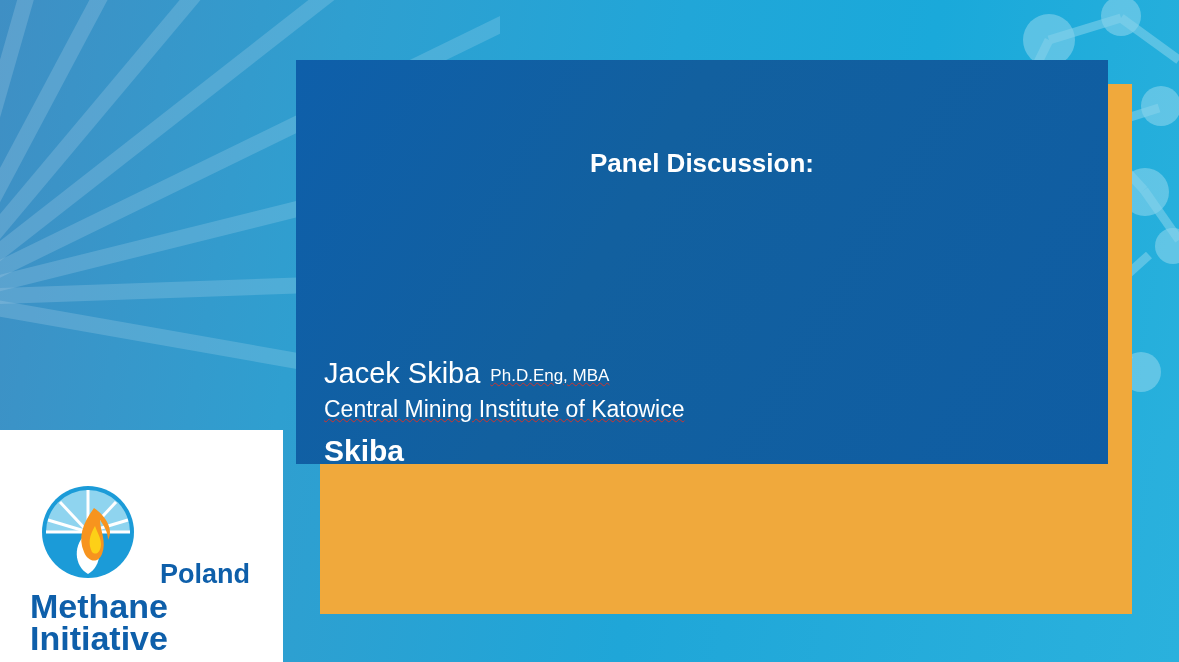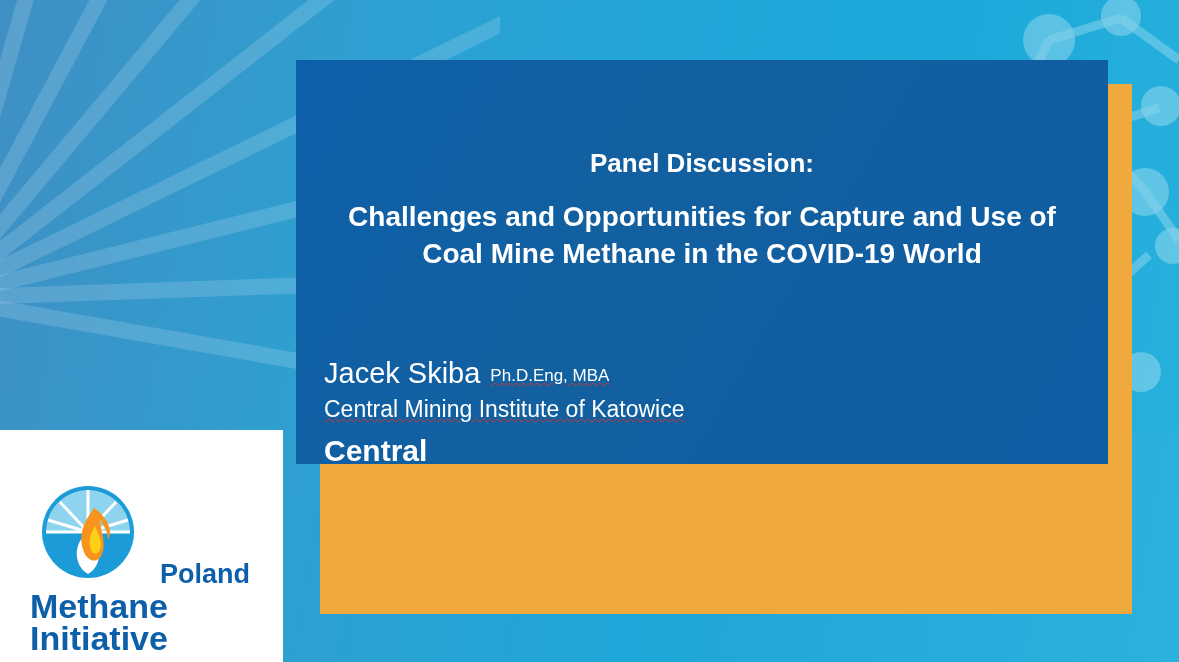--- a/index.html
+++ b/index.html
@@ -241,29 +241,28 @@
       <circle cx="424" cy="246" r="18"></circle>
     </g>
   </svg>
 
   <div class="card-shadow"></div>
 
   <div class="card">
 
     <div class="title-block">
       <div class="title-line1">Panel Discussion:</div>
-      <div class="title-line2">Challenges and Opportunities for Capture and Use of Coal Mine Methane in the COVID-19 World</div>
     </div>
 
     <div class="author-block">
       <div>
         <span class="author-name">Jacek Skiba</span><span class="author-degrees squiggle">Ph.D.Eng, MBA</span>
       </div>
       <div class="author-affil squiggle">Central Mining Institute of Katowice</div>
-      <div class="author-country">Central</div>
+      <div class="author-country">Skiba</div>
     </div>
 
   </div>
 
   <div class="logo">
     <svg class="logo-mark" viewBox="0 0 100 100" xmlns="http://www.w3.org/2000/svg">
       <circle cx="50" cy="50" r="46" fill="#1b9bd8"></circle>
       <path d="M50 8 A42 42 0 0 0 8 50 L92 50 A42 42 0 0 0 50 8 Z" fill="#8fd4ef"></path>
       <g stroke="#ffffff" stroke-width="3">
         <line x1="50" y1="50" x2="50" y2="8"></line>

